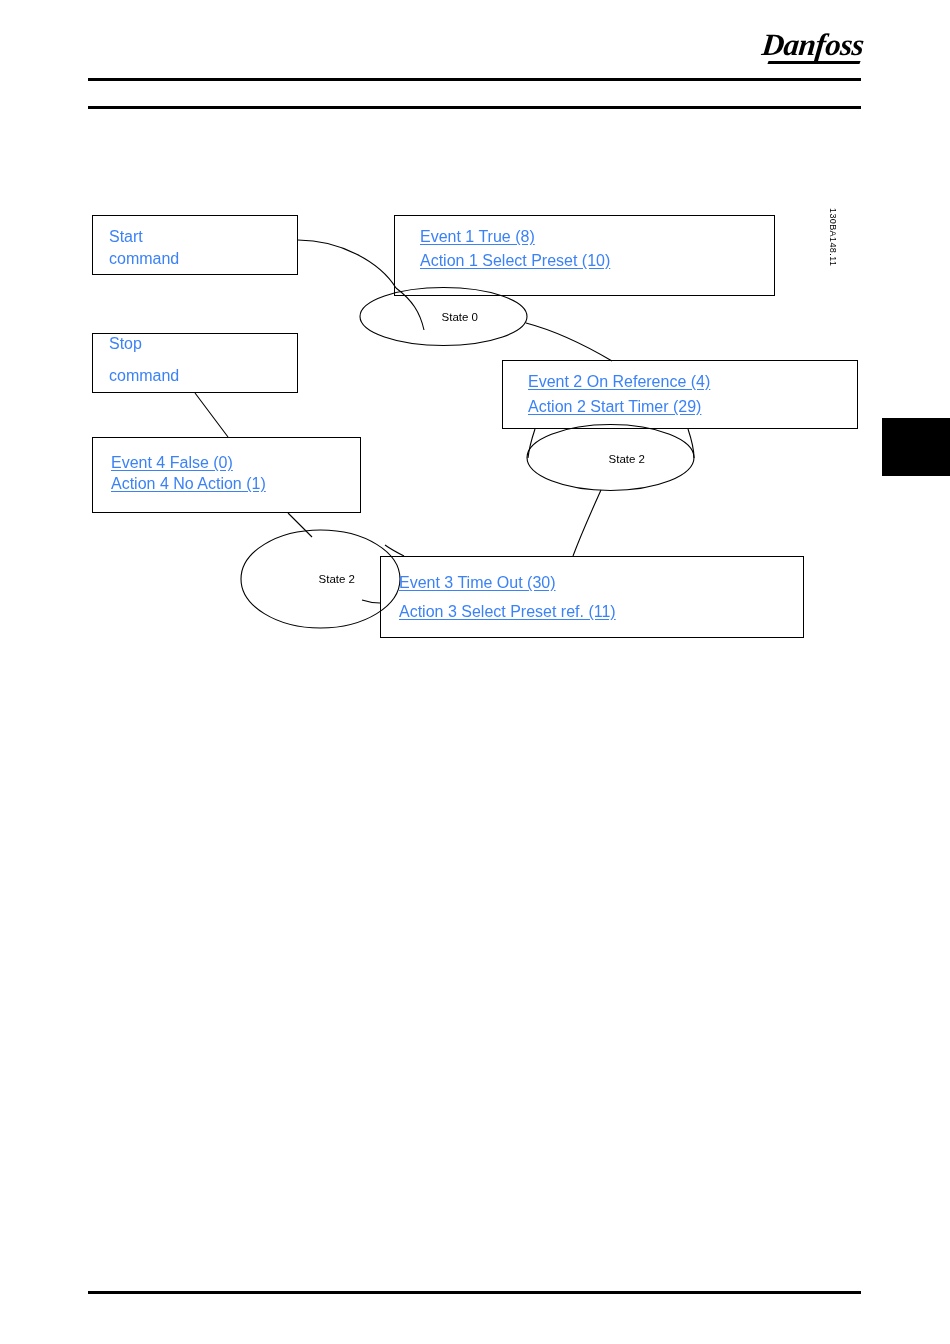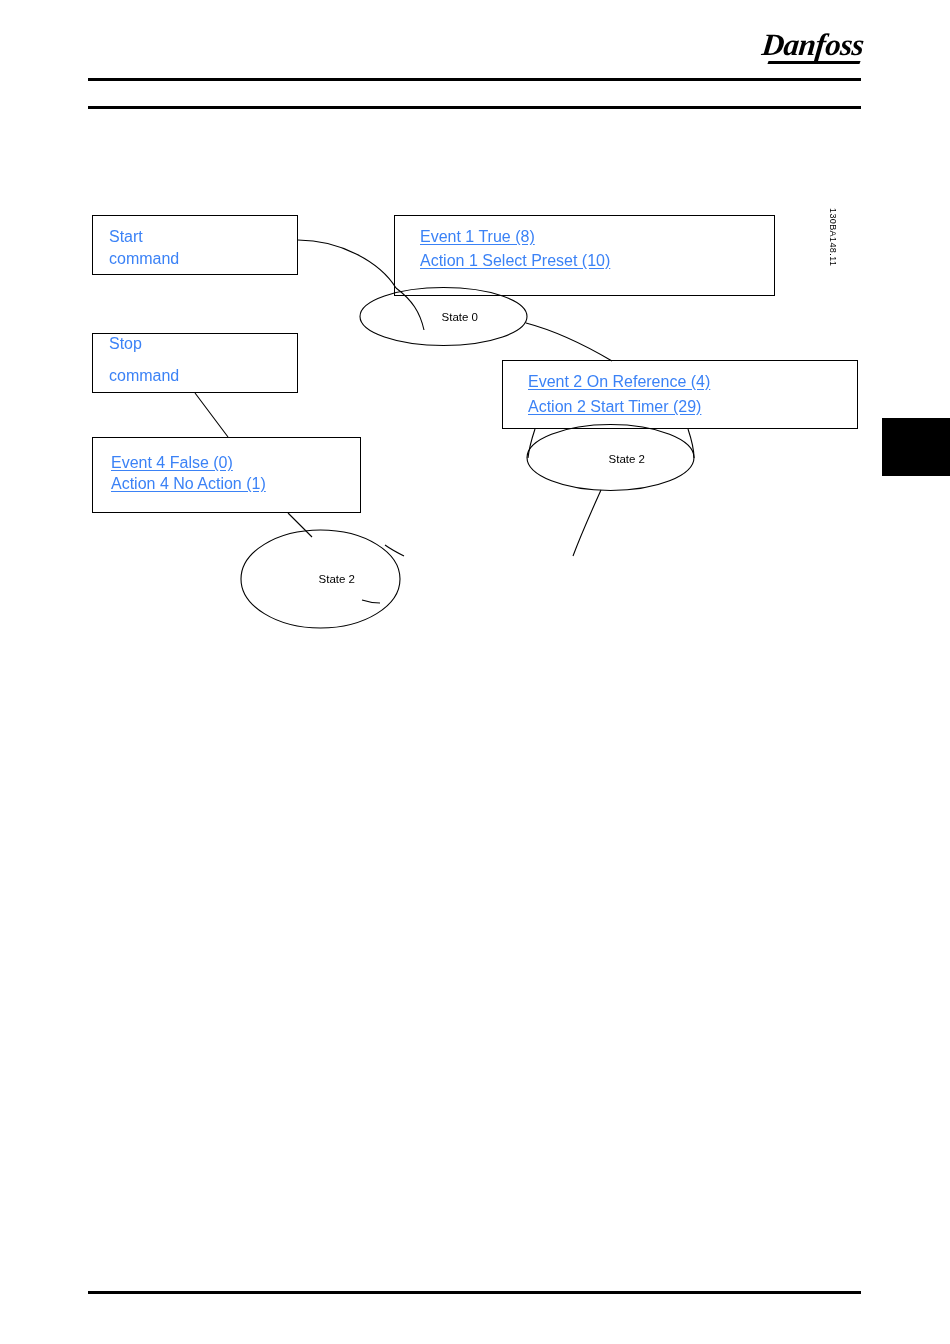--- a/index.html
+++ b/index.html
@@ -207,19 +207,23 @@
     <div class="node-box" id="box-event2">
       <span class="line u" style="left:25px; top:14px;">Event 2  On Reference (4)</span>
       <span class="line u" style="left:25px; top:39px;">Action 2 Start Timer (29)</span>
     </div>
 
     <div class="node-box" id="box-event4">
       <span class="line u" style="left:18px; top:18px;">Event 4 False (0)</span>
       <span class="line u" style="left:18px; top:39px;">Action 4 No Action (1)</span>
     </div>
 
+    <div class="node-box" id="box-event3">
+      <span class="line u" style="left:18px; top:19px; padding-right:14px;">Event 3 Time Out (30)</span>
+      <span class="line u" style="left:18px; top:48px;">Action 3 Select Preset ref. (11)</span>
+    </div>
 
     <div class="state-label" id="label-state0">State 0</div>
     <div class="state-label" id="label-state1">State 2</div>
     <div class="state-label" id="label-state2">State 2</div>
 
   </div>
 </div>
 
 </body></html>

